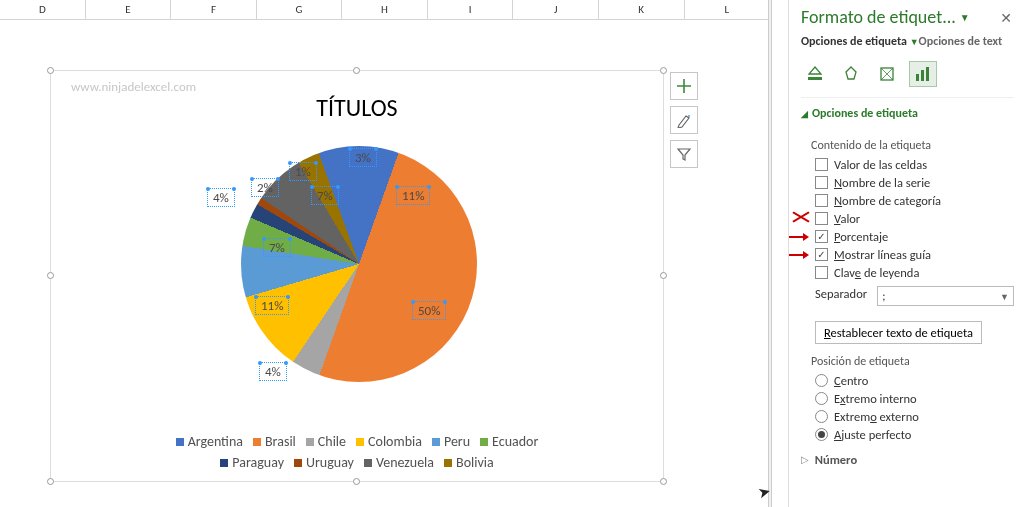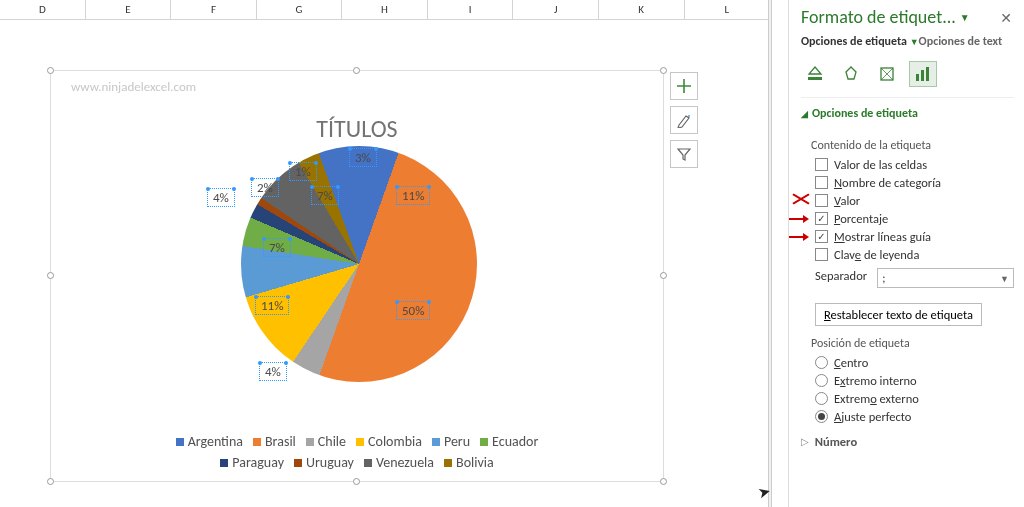--- a/index.html
+++ b/index.html
@@ -53,22 +53,22 @@
     .sh-bm{bottom:-4px;left:50%;margin-left:-4px}.sh-br{bottom:-4px;right:-4px}
     .watermark {
       position: absolute;
       top: 8px; left: 20px;
       color: #c7c7c7;
       font-size: 13px;
     }
     .chart-title {
       text-align: center;
       font-size: 24px;
-      color: #737373;
-      margin-top: 43px;
+      color: #000000;
+      margin-top: 22px;
       font-family: Calibri, sans-serif;
     }
     .pie-wrap {
       position: absolute;
       top: 75px; left: 190px;
       width: 236px; height: 236px;
     }
     .pie {
       width: 236px; height: 236px;
       border-radius: 50%;
@@ -267,21 +267,21 @@
     <span class="sel-handle sh-bm"></span>
     <span class="sel-handle sh-br"></span>
 
     <div class="watermark">www.ninjadelexcel.com</div>
     <div class="chart-title">TÍTULOS</div>
 
     <div class="pie-wrap">
       <div class="pie"></div>
 
       <div class="pie-label-box" style="top:40px;left:155px">11%</div>
-      <div class="pie-label-box" style="top:155px;left:155px">50%</div>
+      <div class="pie-label-box" style="top:155px;left:171px">50%</div>
       <div class="pie-label-box" style="top:216px;left:18px">4%</div>
       <div class="pie-label-box" style="top:150px;left:14px">11%</div>
       <div class="pie-label-box" style="top:92px;left:22px">7%</div>
       <div class="pie-label-box" style="top:42px;left:-34px">4%</div>
       <div class="pie-label-box" style="top:32px;left:10px">2%</div>
       <div class="pie-label-box" style="top:16px;left:48px">1%</div>
       <div class="pie-label-box" style="top:40px;left:70px">7%</div>
       <div class="pie-label-box" style="top:2px;left:108px">3%</div>
     </div>
 
@@ -395,20 +395,24 @@
       <span>Opciones de etiqueta</span>
     </div>
   <div class="sub-label">Contenido de la etiqueta</div>
 
   <div class="chk-row">
       <span class="chk"></span>
       <span>Valor de las celdas</span>
     </div>
   <div class="chk-row">
       <span class="chk"></span>
+      <span><span class="underline">N</span>ombre de la serie</span>
+    </div>
+  <div class="chk-row">
+      <span class="chk"></span>
       <span><span class="underline">N</span>ombre de categoría</span>
     </div>
   <div class="chk-row">
     <svg class="red-x" width="20" height="16" viewBox="0 0 20 16">
         <path d="M2 2l16 12M18 2L2 14" stroke="#cc0000" stroke-width="2.2"></path>
       </svg>
     <span class="chk"></span>
       <span><span class="underline">V</span>alor</span>
   </div>
   <div class="chk-row">

